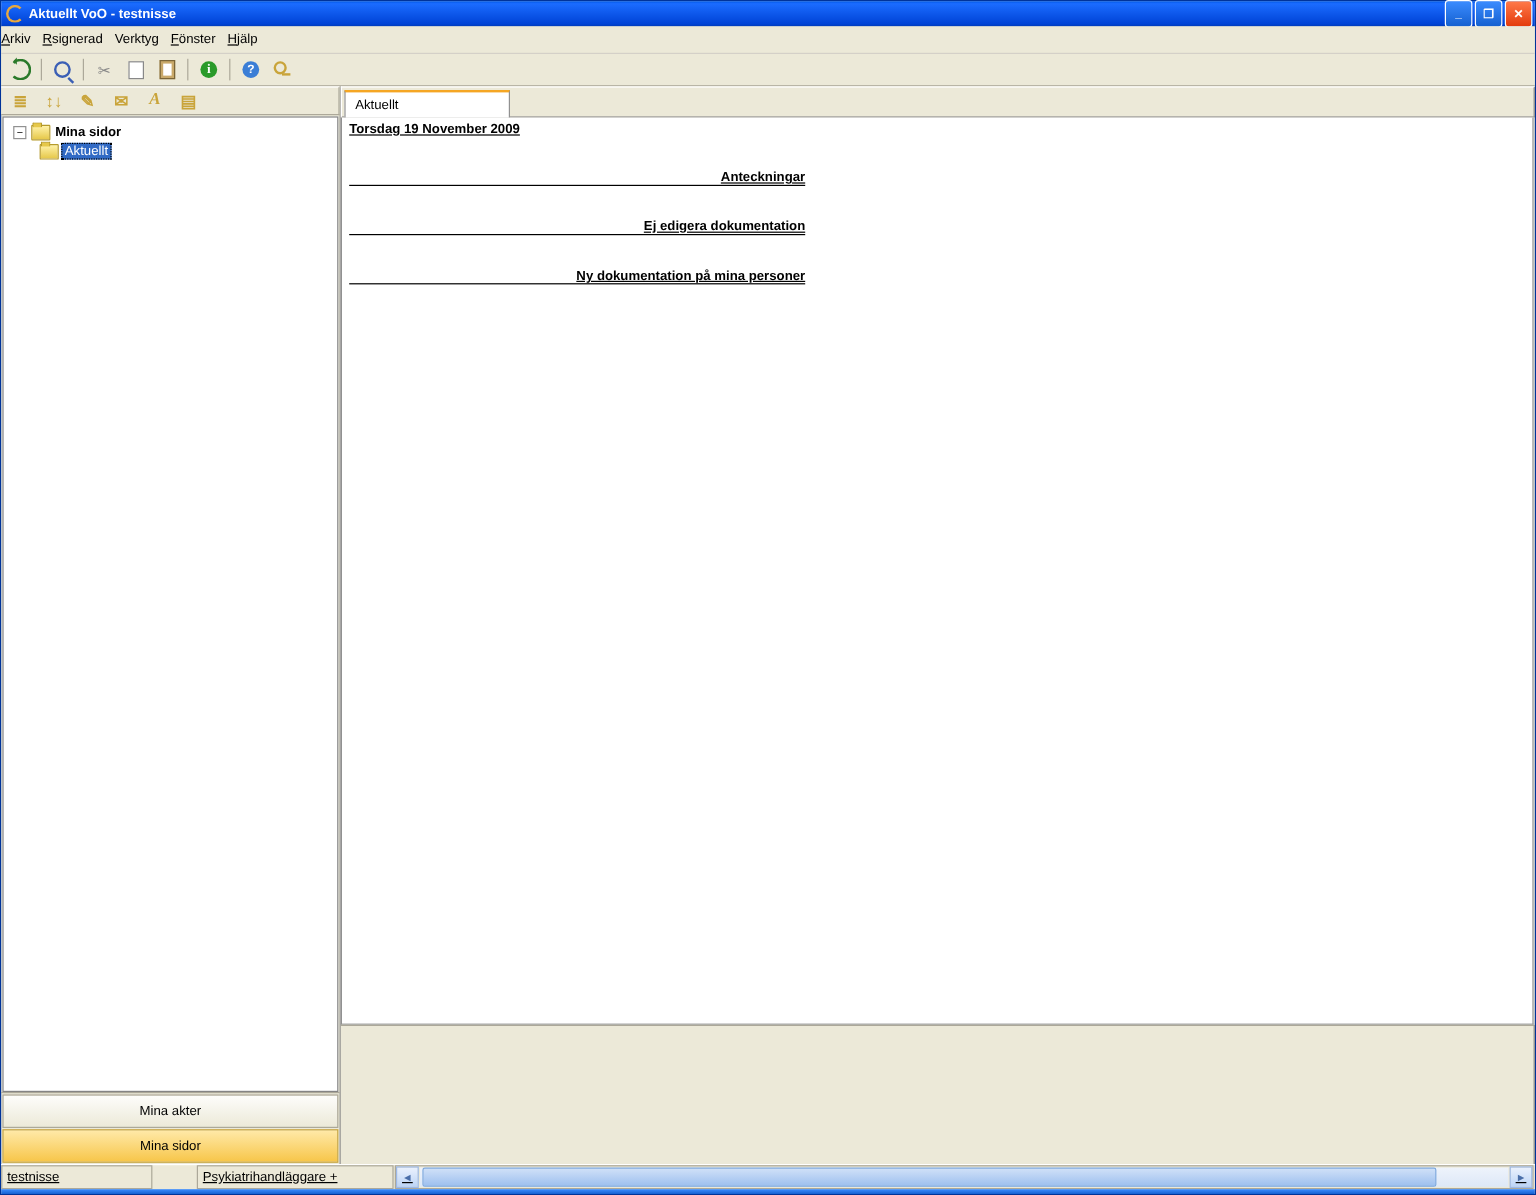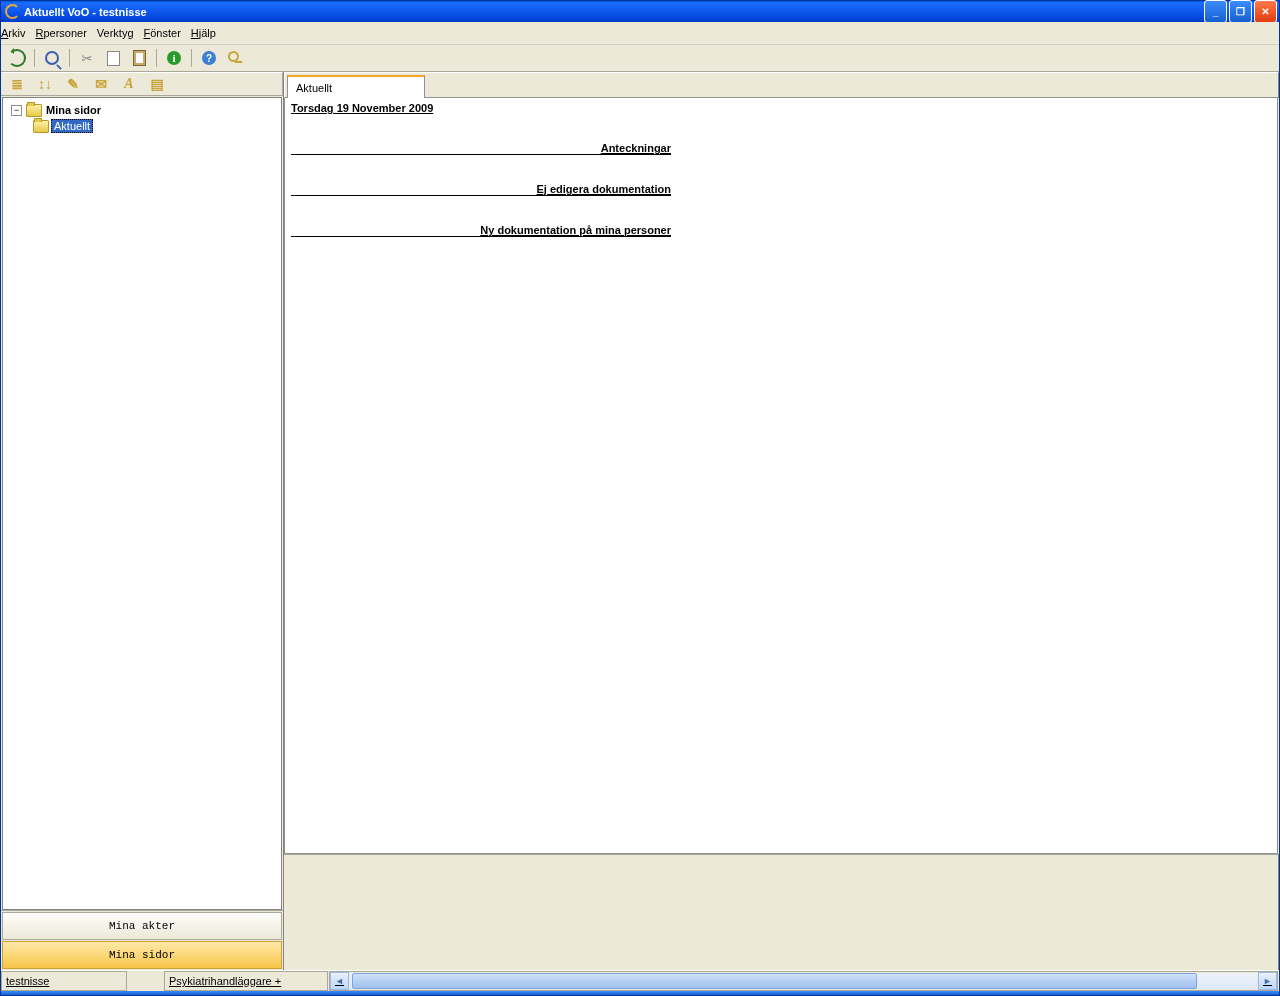--- a/index.html
+++ b/index.html
@@ -22,21 +22,21 @@
   .leftbar{height:22px;background:#ece9d8;border-bottom:1px solid #aca899;display:flex;align-items:center;padding:0 4px;gap:4px;border-top:1px solid #fff;border-right:1px solid #aca899;}
   .tree{flex:1;background:#fff;border:1px solid #848484;margin:1px 1px 0 1px;overflow:auto;padding:4px 2px;}
   .treerow{display:flex;align-items:center;height:16px;gap:2px;}
   .treerow.child{padding-left:28px;}
   .expander{width:9px;height:9px;border:1px solid #919191;display:flex;align-items:center;justify-content:center;font-size:9px;line-height:1;color:#000;background:#fff;margin-left:6px;margin-right:2px;}
   .folder{width:14px;height:11px;background:linear-gradient(to bottom,#fff2a8,#e6c84a);border:1px solid #b59a2b;border-radius:1px;position:relative;}
   .folder:before{content:"";position:absolute;top:-3px;left:0;width:6px;height:3px;background:#e6c84a;border:1px solid #b59a2b;border-bottom:none;border-radius:1px 1px 0 0;}
   .treelabel{padding:0 2px;}
   .treelabel.sel{background:#316ac5;color:#fff;border:1px dotted #000;}
   .stackbtns{border-top:1px solid #aca899;}
-  .stackbtn{height:26px;border:1px solid #aca899;margin:1px;display:flex;align-items:center;justify-content:center;background:linear-gradient(to bottom,#fdfdfb,#ece9d8);font-family:Liberation Mono, monospace;}
+  .stackbtn{height:26px;border:1px solid #aca899;margin:1px;display:flex;align-items:center;justify-content:center;background:linear-gradient(to bottom,#fdfdfb,#ece9d8);}
   .stackbtn.active{background:linear-gradient(to bottom,#ffe9a8,#f7c64a);border-color:#c9a43a;}
   .rightcol{flex:1;display:flex;flex-direction:column;min-width:0;}
   .tabstrip{height:24px;background:#ece9d8;display:flex;align-items:flex-end;border-bottom:1px solid #919191;padding-left:2px;border-top:1px solid #fff;border-right:1px solid #848484;border-left:1px solid #fff;}
   .tab{height:21px;min-width:120px;padding:0 8px;background:#fff;border:1px solid #919191;border-bottom:none;display:flex;align-items:center;position:relative;top:1px;border-top:2px solid #f5a623;}
   .content{flex:1;background:#fff;border:1px solid #919191;border-top:none;margin:0 1px 0 0;overflow:auto;padding:4px 6px;}
   .dateline{font-weight:bold;text-decoration:underline;margin-bottom:28px;}
   .sectionhdr{font-weight:bold;text-decoration:underline;border-bottom:1px solid #000;width:380px;margin-top:28px;text-align:right;}
   .sectiontxt{margin-top:2px;}
   .lowerright{height:115px;background:#ece9d8;border-top:1px solid #aca899;border-right:1px solid #848484;}
   .statusbar{height:20px;background:#ece9d8;border-top:1px solid #fff;display:flex;align-items:center;text-decoration:underline;}
@@ -76,21 +76,21 @@
     <div class="title">Aktuellt VoO  - testnisse</div>
     <div class="winbtns">
       <div class="winbtn min">_</div>
       <div class="winbtn max">❐</div>
       <div class="winbtn close">✕</div>
     </div>
   </div>
 
   <div class="menubar">
     <span><u>A</u><span>rkiv</span></span>
-    <span><u>R</u><span>personer</span></span>
+    <span><u>R</u><span>signerad</span></span>
     <span>Verktyg</span>
     <span><u>F</u><span>önster</span></span>
     <span><u>H</u><span>jälp</span></span>
   </div>
 
   <div class="toolbar">
     <div class="tbtn">
         <span class="ico ico-refresh"></span>
       </div>
     <div class="tsep"></div>

